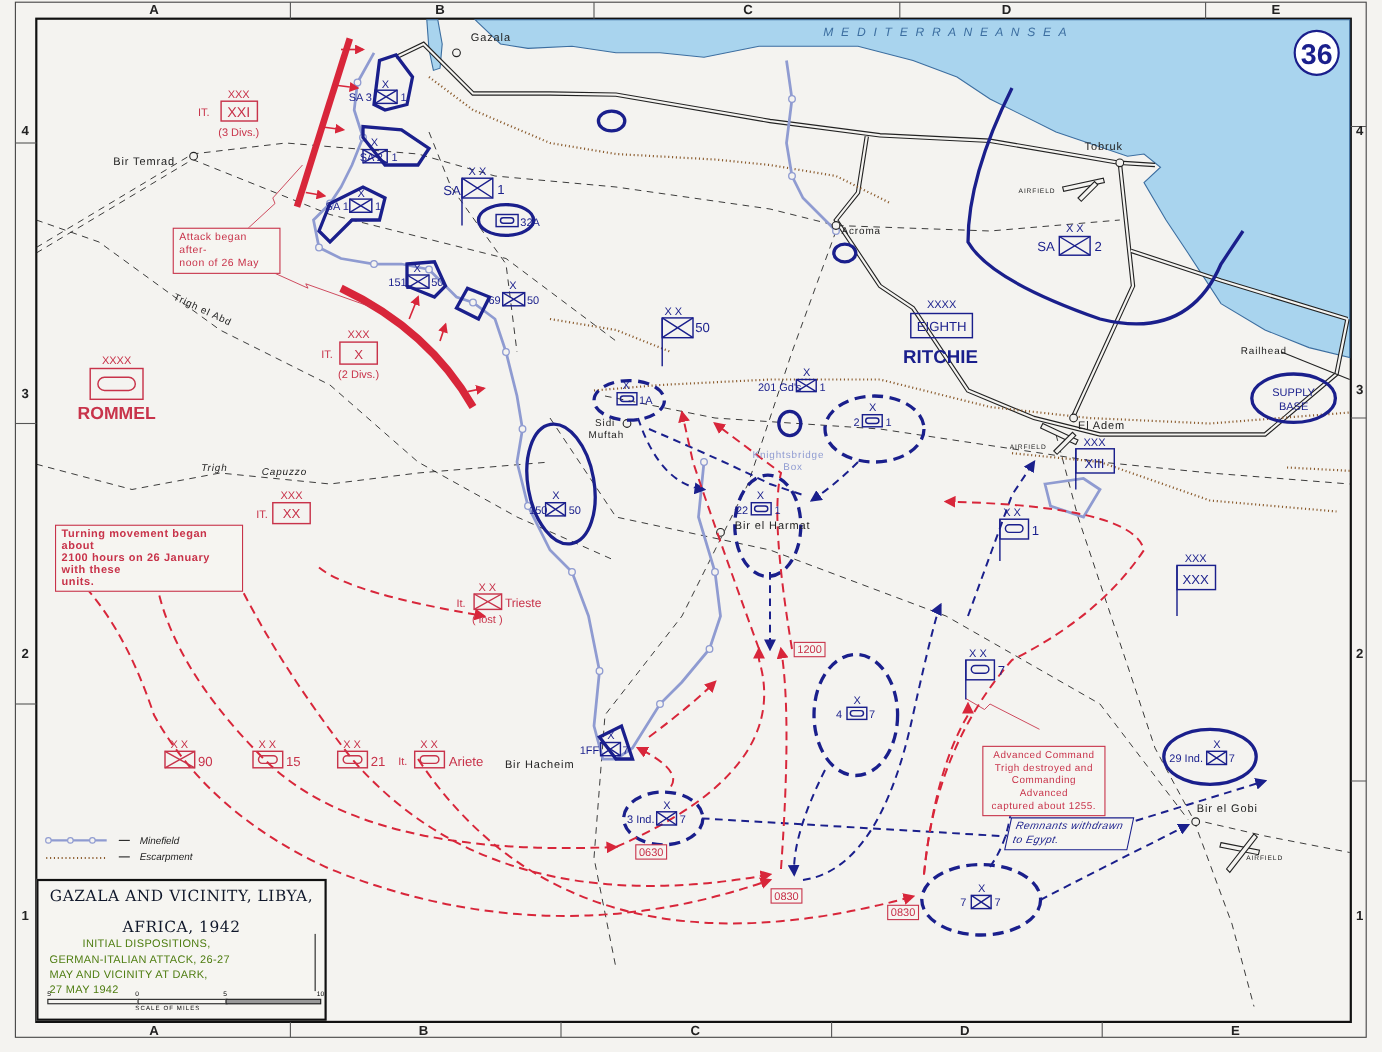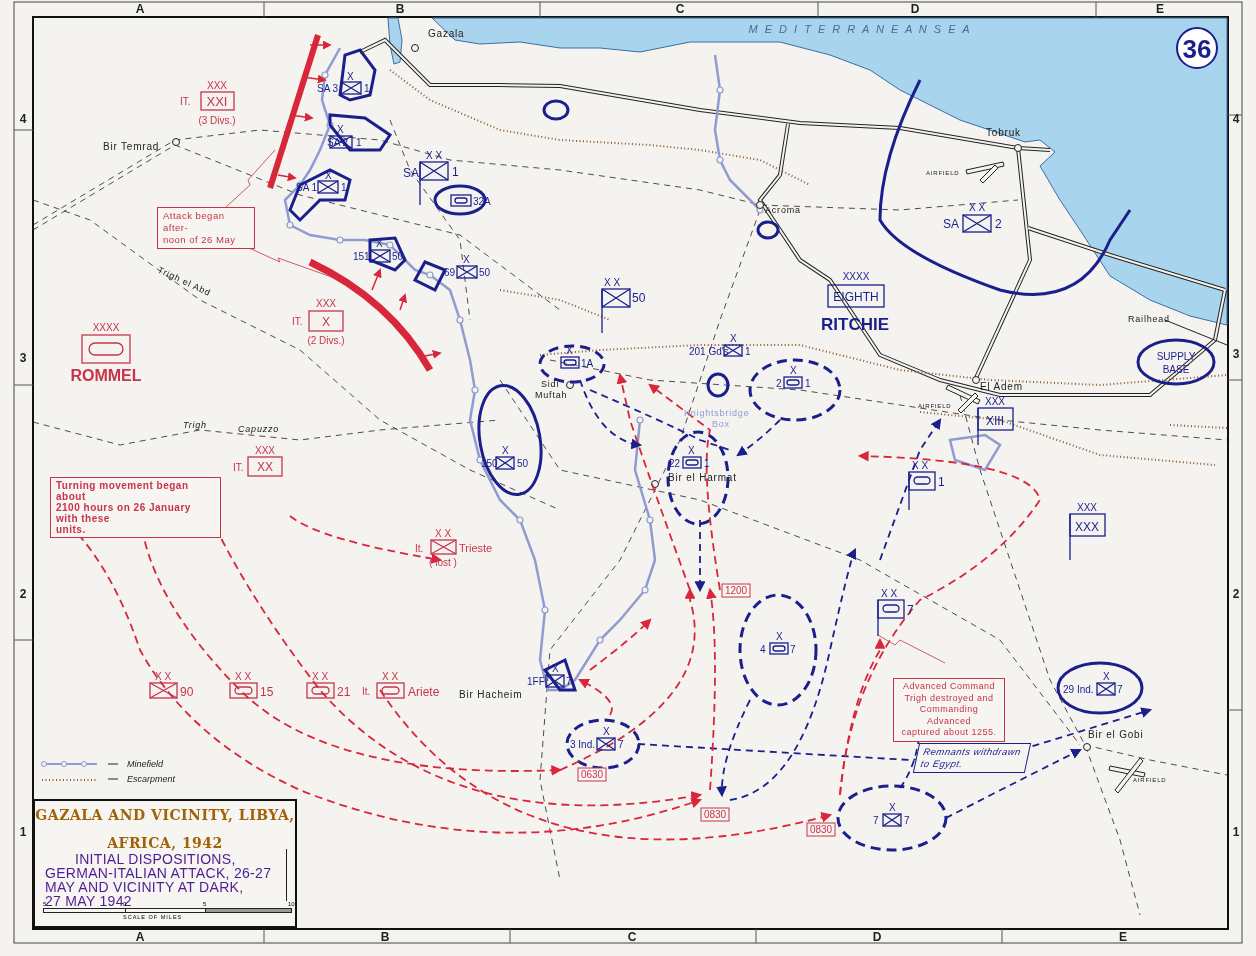--- a/index.html
+++ b/index.html
@@ -1,21 +1,21 @@
 <!DOCTYPE html>
 <html><head>
 <meta charset="utf-8">
 <style>
   html,body{margin:0;padding:0;background:#f4f3f0;}
   body{width:1256px;height:956px;position:relative;overflow:hidden;font-family:"Liberation Sans",sans-serif;}
   #map{position:absolute;left:0;top:0;width:1256px;height:956px;}
   .box{position:absolute;background:#f6f5f1;border:1px solid #c8334a;color:#c8334a;font-size:9.5px;line-height:12px;padding:2px 5px;letter-spacing:.5px;}
   .title-box{position:absolute;left:33px;top:799px;width:260px;height:125px;border:2px solid #111;background:#f6f5f1;text-align:center;}
-  .t1{font-family:"DejaVu Serif",serif;font-weight:bold;font-size:14px;color:#a16207;line-height:17px;margin-top:6px;letter-spacing:.5px}
-  .t2{font-size:14px;color:#4c1d95;line-height:14px;text-align:left;padding-left:10px;letter-spacing:.3px}
+  .t1{font-family:"DejaVu Serif",serif;font-weight:normal;font-size:14px;color:#0f172a;line-height:17px;margin-top:6px;letter-spacing:.5px}
+  .t2{font-size:10px;color:#4d7c0f;line-height:14px;text-align:left;padding-left:10px;letter-spacing:.3px}
 </style>
 </head>
 <body>
 
 <svg id="map" viewBox="0 0 1256 956" xmlns="http://www.w3.org/2000/svg">
   <defs>
     <marker id="ar" viewBox="0 0 10 10" refX="8" refY="5" markerWidth="6" markerHeight="6" orient="auto">
         <path d="M0,0 L10,5 L0,10 z" fill="#d8263a"></path>
       </marker>
     <marker id="ab" viewBox="0 0 10 10" refX="8" refY="5" markerWidth="6" markerHeight="6" orient="auto">

